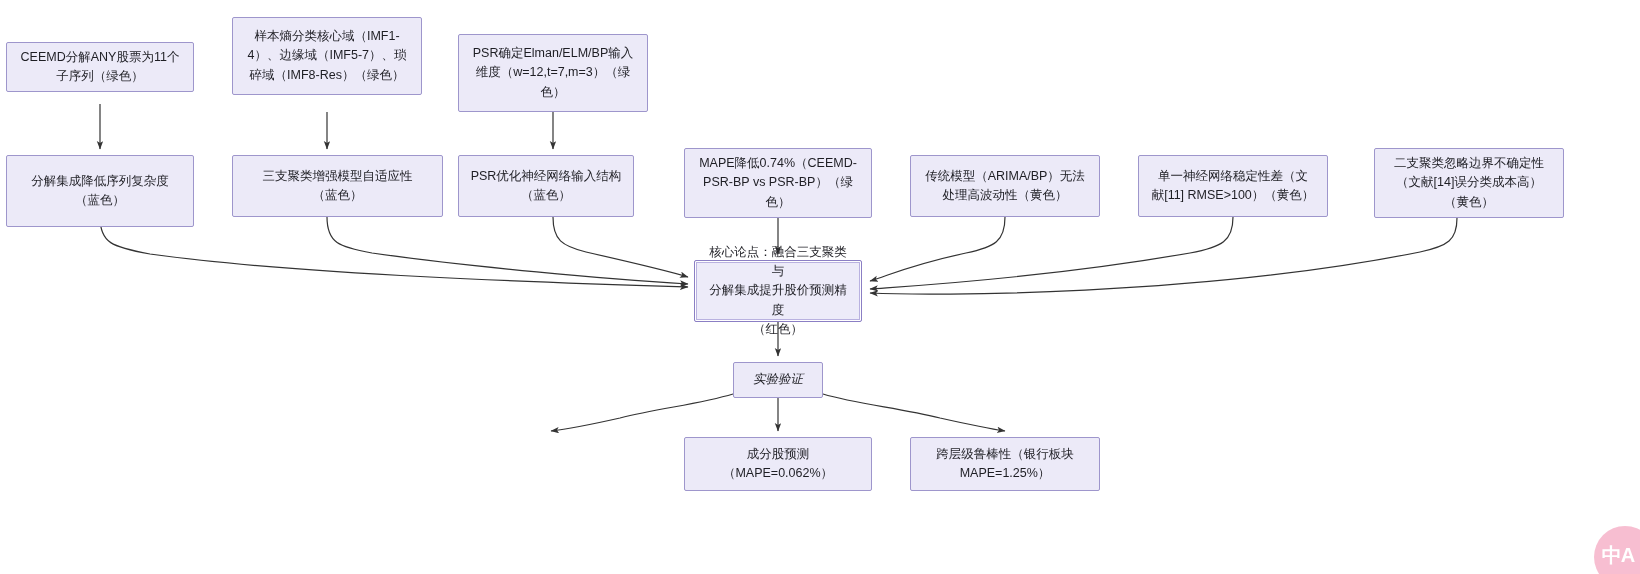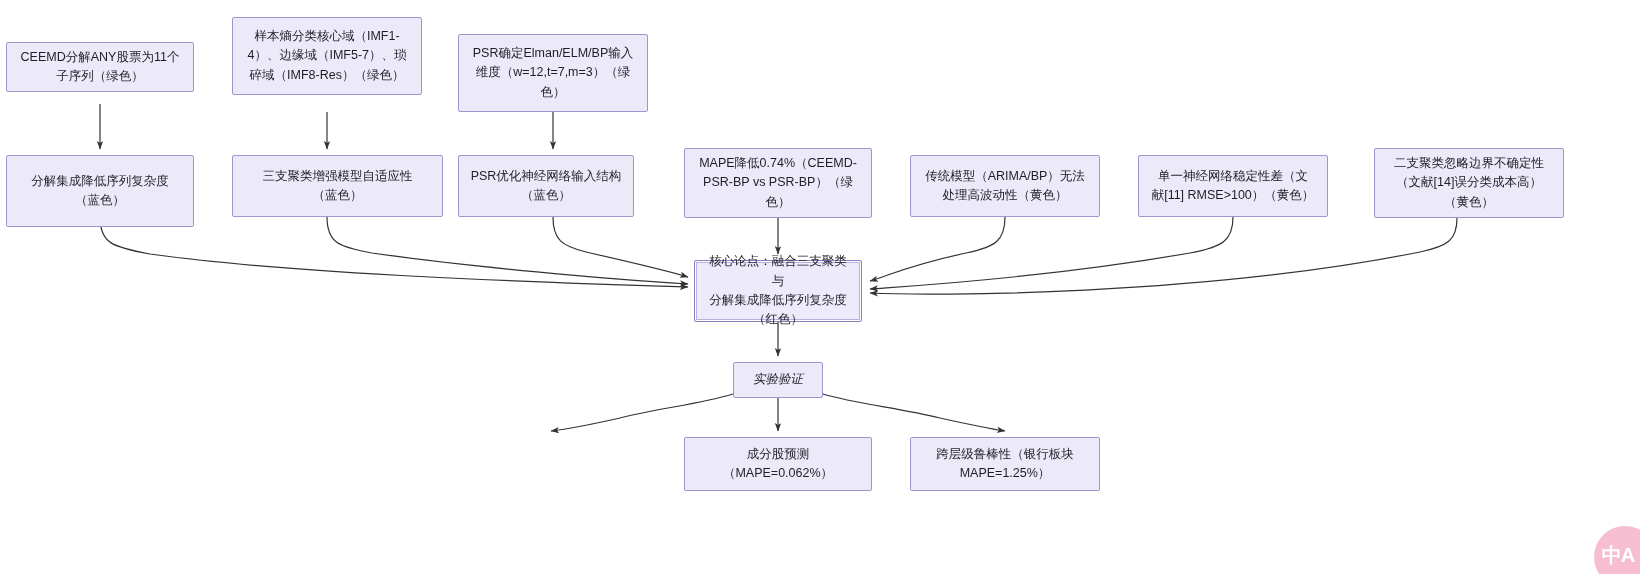--- a/index.html
+++ b/index.html
@@ -159,21 +159,21 @@
   </div>
 
   <div class="node" style="left:1362px; top:148px; width:190px; height:70px;margin-left:12px;">
     <span class="node-label">二支聚类忽略边界不确定性
 （文献[14]误分类成本高）
 （黄色）</span>
   </div>
 
   <div class="node core" style="left:694px; top:260px; width:168px; height:62px;">
     <span class="node-label">核心论点：融合三支聚类与
-分解集成降低序列复杂度
+分解集成提升股价预测精度
 （红色）</span>
   </div>
 
   <div class="node" style="left:733px; top:362px; width:90px; height:36px;font-style:italic;">
     <span class="node-label">实验验证</span>
   </div>
 
 
   <div class="node" style="left:684px; top:437px; width:188px; height:54px;">
     <span class="node-label">成分股预测

